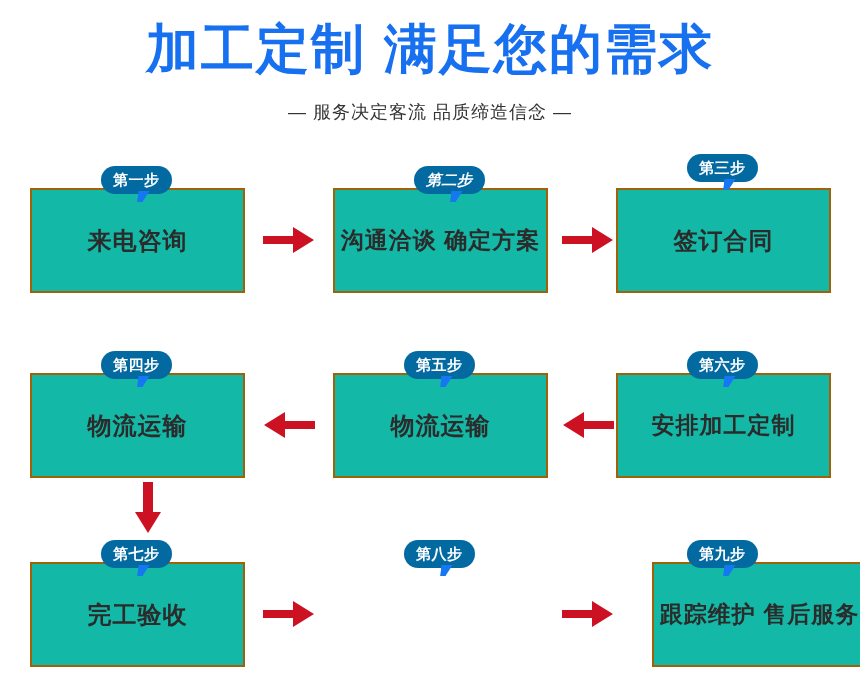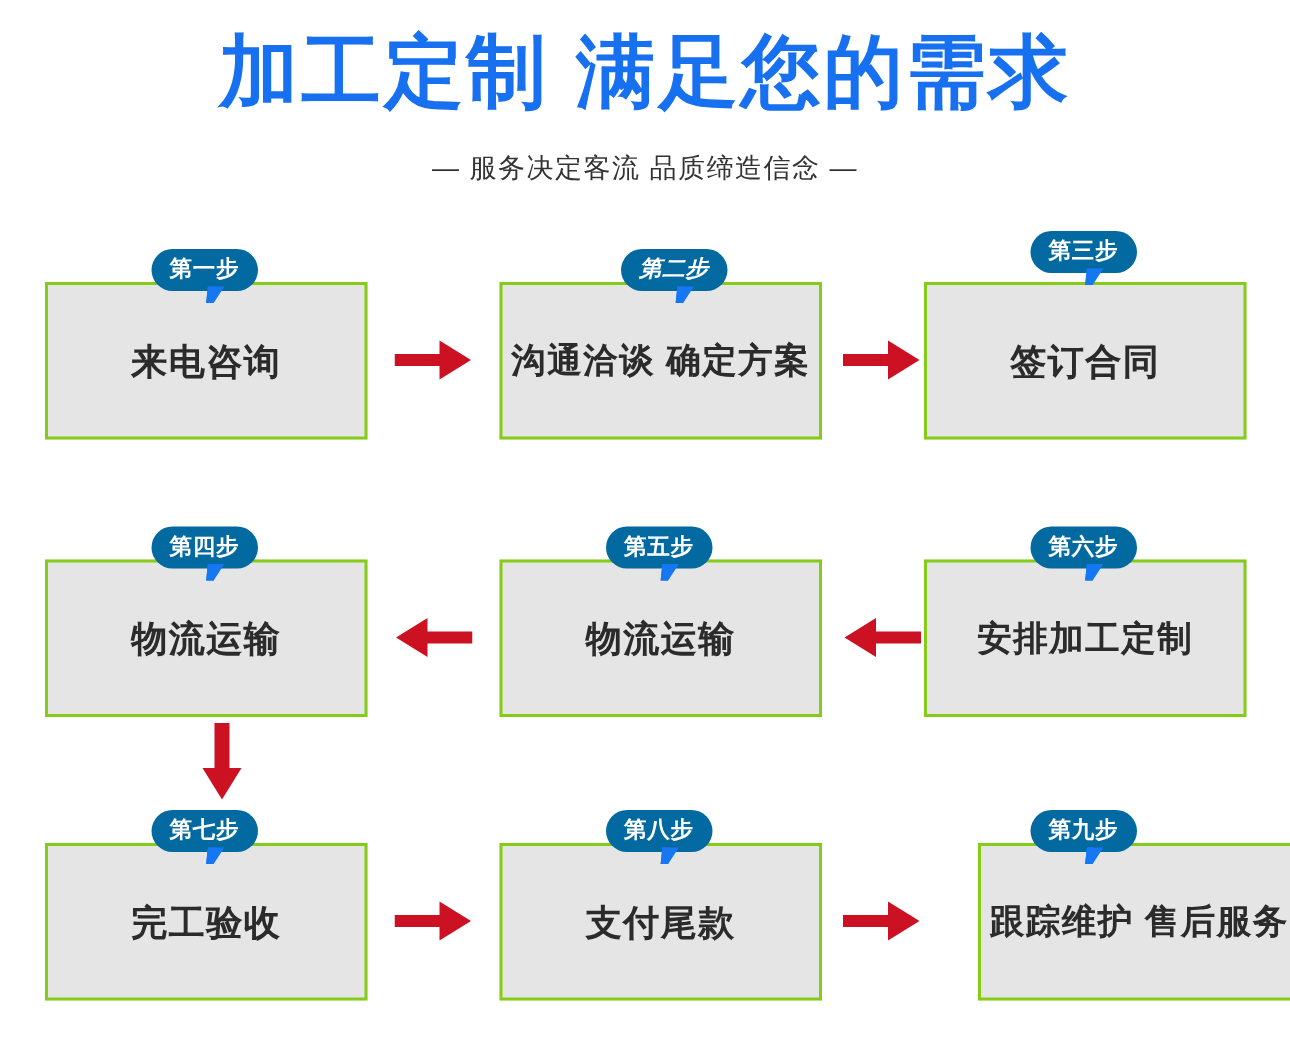--- a/index.html
+++ b/index.html
@@ -52,22 +52,22 @@
   }
 
   
   #flow { position: absolute; left: 0; top: 0; width: 860px; height: 700px; }
 
   .step-box {
     position: absolute;
     box-sizing: border-box;
     width: 215px;
     height: 105px;
-    border: 2px solid #84cc16;
-    background: #e5e5e5;
+    border: 2px solid #a16207;
+    background: #14b8a6;
   }
   .step-label {
     position: absolute;
     left: 0;
     top: 0;
     width: 100%;
     height: 100%;
     display: flex;
     align-items: center;
     justify-content: center;
@@ -193,23 +193,20 @@
     <span class="step-label">完工验收</span>
   </div>
   <div class="step-badge" style="left:101px; top:540px;">第七步</div>
 
   <div class="arrow" style="left:263px; top:599px;">
     <svg width="52" height="30" viewBox="0 0 52 30" aria-hidden="true">
       <path d="M0 11 L30 11 L30 2 L51 15 L30 28 L30 19 L0 19 Z" fill="#cc1122"></path>
     </svg>
   </div>
 
-  <div class="step-box" style="left:333px; top:562px;">
-    <span class="step-label">支付尾款</span>
-  </div>
   <div class="step-badge" style="left:404px; top:540px;">第八步</div>
 
   <div class="arrow" style="left:562px; top:599px;">
     <svg width="52" height="30" viewBox="0 0 52 30" aria-hidden="true">
       <path d="M0 11 L30 11 L30 2 L51 15 L30 28 L30 19 L0 19 Z" fill="#cc1122"></path>
     </svg>
   </div>
 
   <div class="step-box" style="left:616px; top:562px;margin-left:36px;">
     <span class="step-label wide">跟踪维护 售后服务</span>

